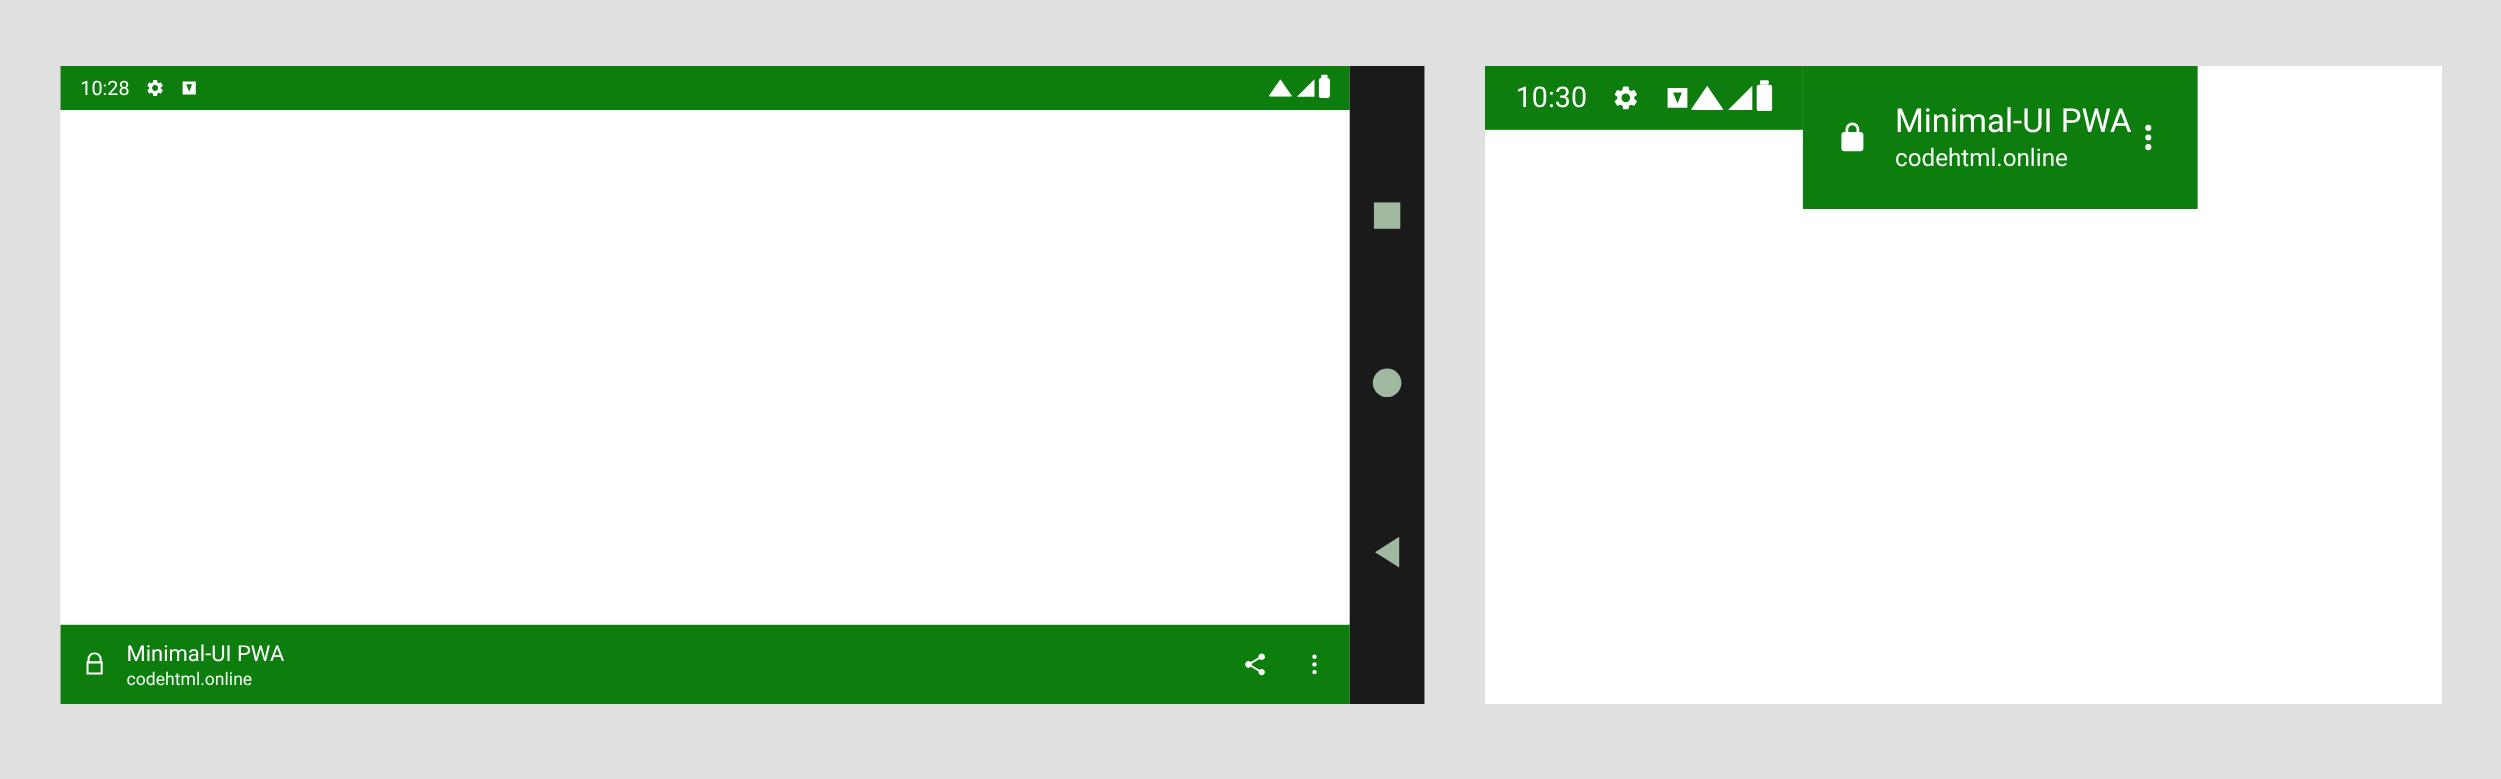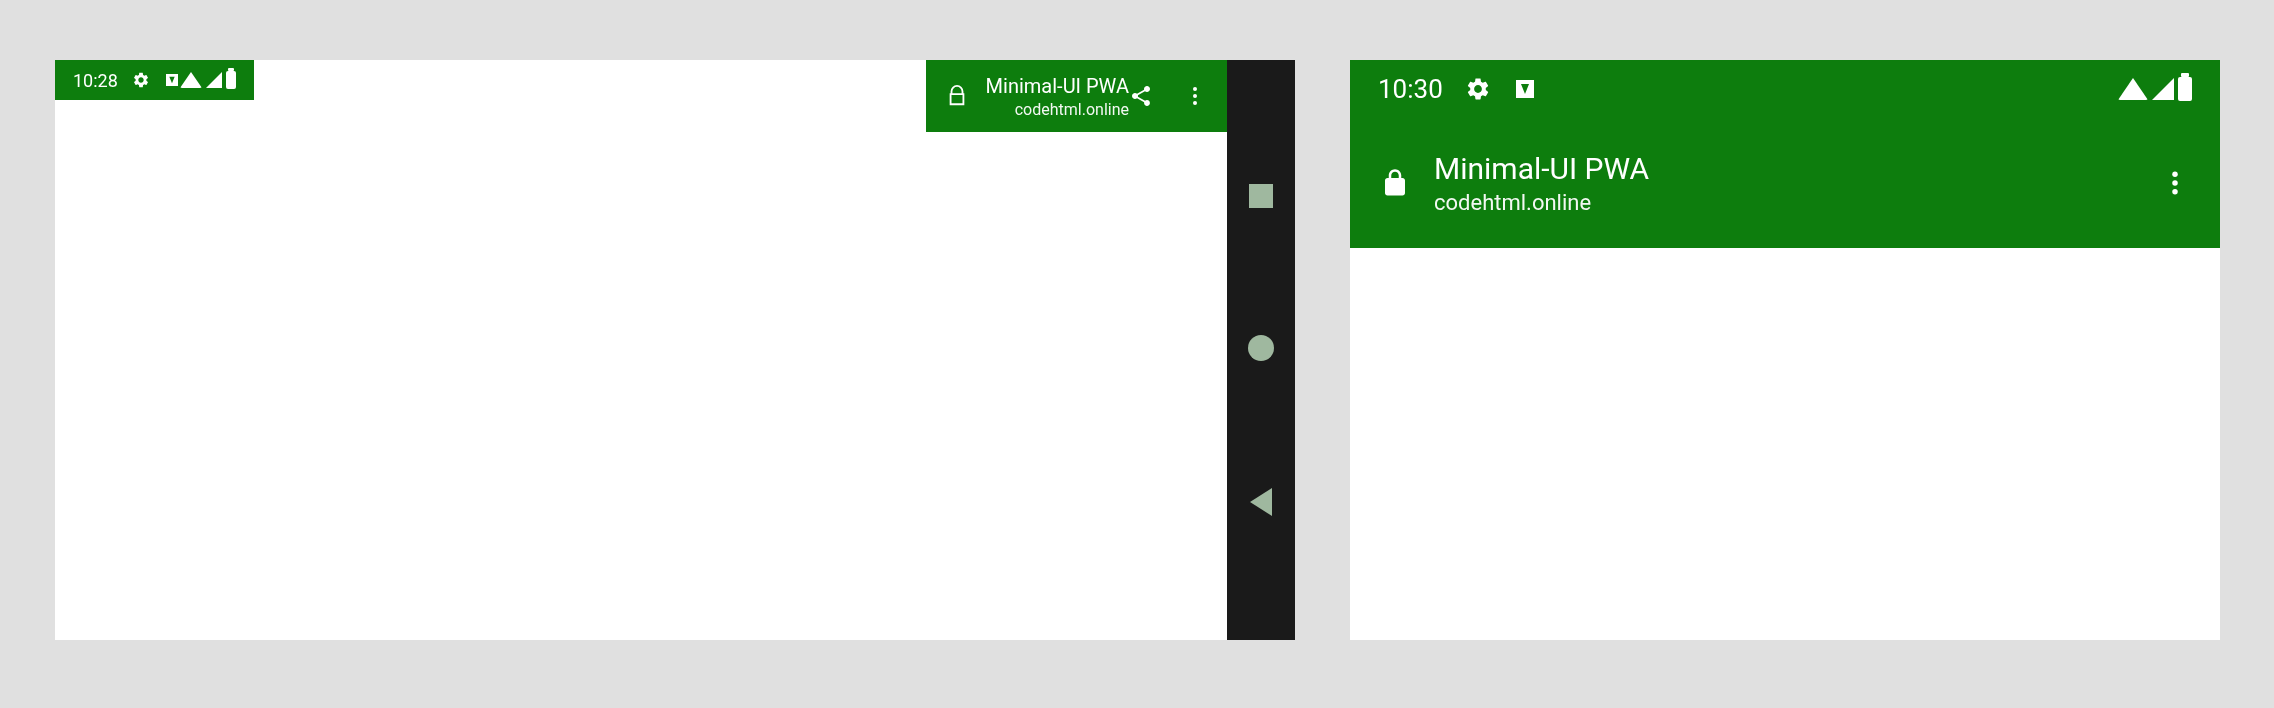--- a/index.html
+++ b/index.html
@@ -17,22 +17,21 @@
       left: 55px;
       top: 60px;
       width: 1240px;
       height: 580px;
       background: #fff;
       display: flex;
     }
     .device-left-main {
       flex: 1;
       display: flex;
-      flex-direction: row;
-      text-align: right;
+      flex-direction: column;
     }
     .status-bar-left {
       height: 40px;
       background: #0d7d0d;
       display: flex;
       align-items: center;
       justify-content: space-between;
       padding: 0 18px;
       color: #fff;
       font-size: 18px;
@@ -113,21 +112,21 @@
 
     
     .device-right {
       position: absolute;
       left: 1350px;
       top: 60px;
       width: 870px;
       height: 580px;
       background: #fff;
       display: flex;
-      flex-direction: column;
+      flex-direction: row;
     }
     .status-bar-right {
       height: 58px;
       background: #0d7d0d;
       display: flex;
       align-items: center;
       justify-content: space-between;
       padding: 0 28px;
       color: #fff;
       font-size: 26px;

